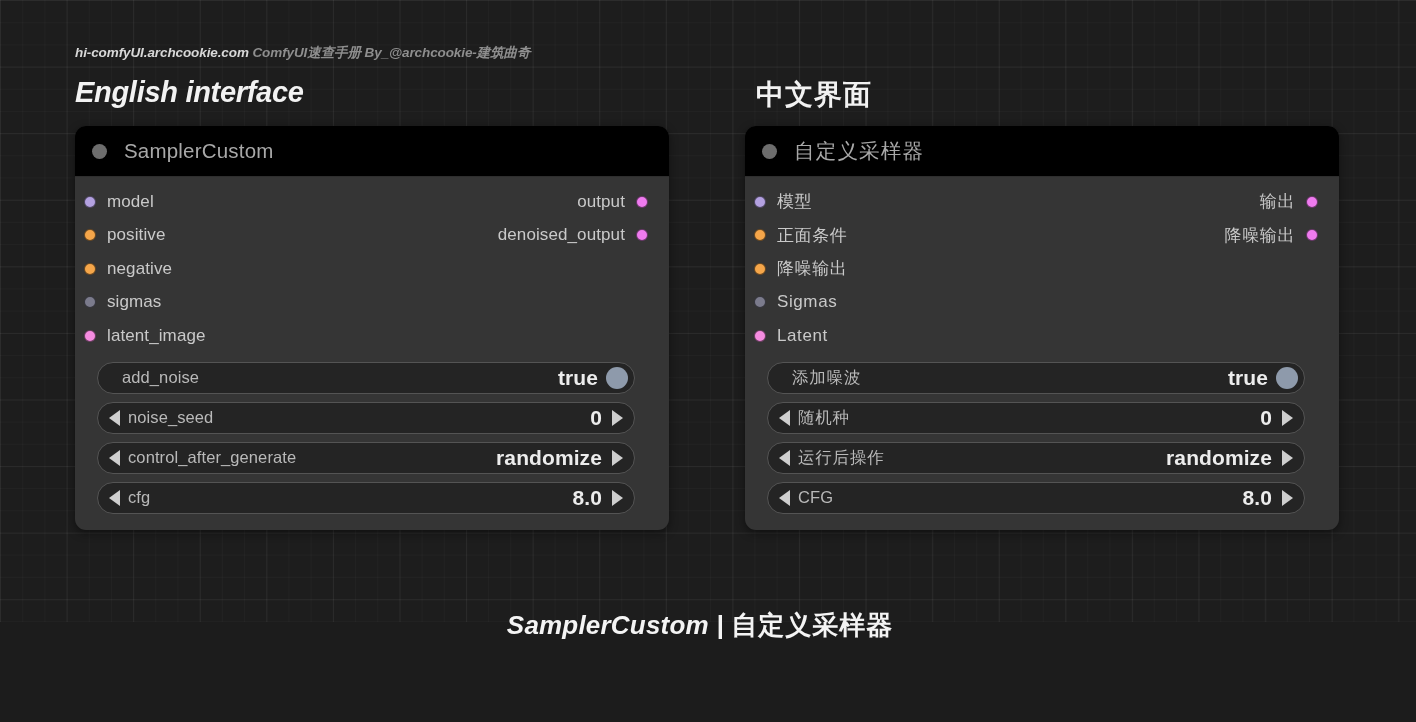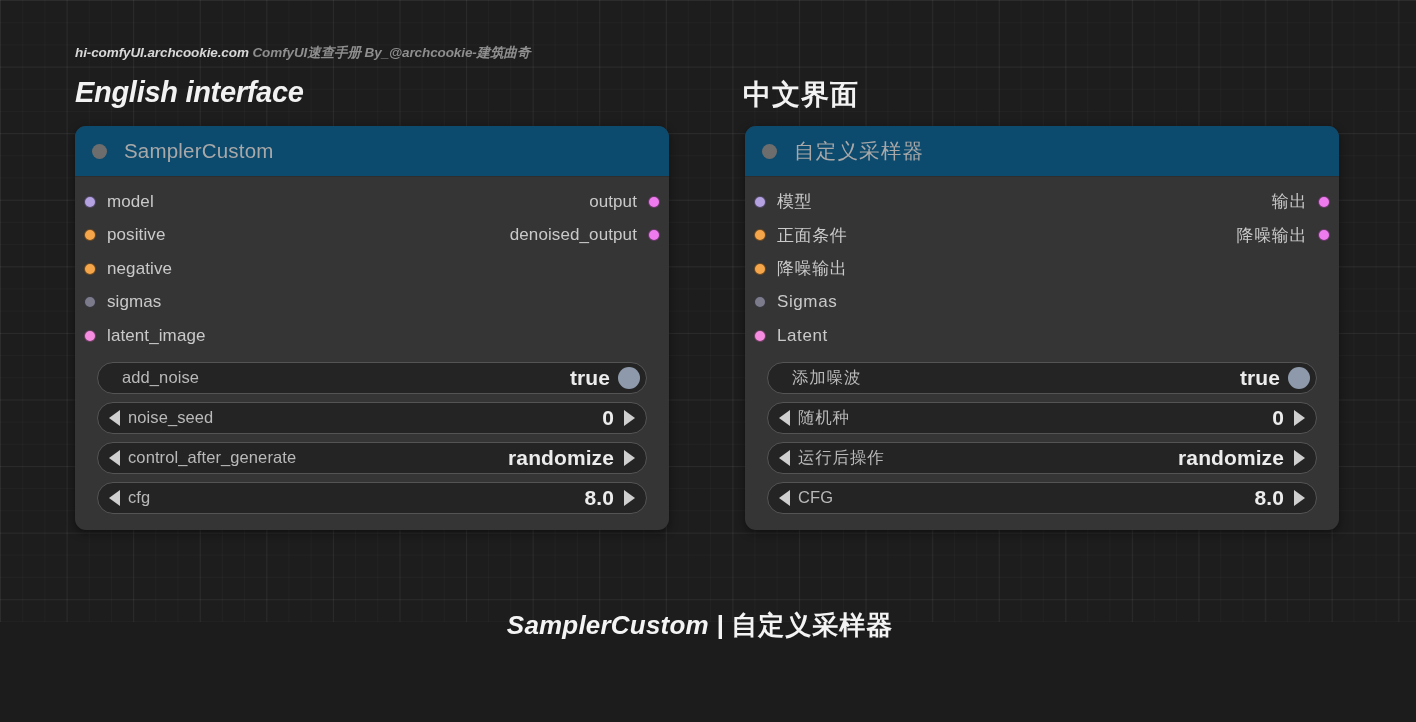--- a/index.html
+++ b/index.html
@@ -34,57 +34,57 @@
   
   .heading {
     position:absolute;
     color:#f2f2f2;
     font-size:29px;
     font-weight:bold;
     font-style:italic;
     letter-spacing:-0.3px;
     white-space:nowrap;
   }
-  .heading.cjk { font-style:normal; letter-spacing:1px; font-size:28px; }
+  .heading.cjk { font-style:normal; letter-spacing:1px; font-size:28px;margin-left:13px; }
   #head-en { left:75px; top:76px; }
   #head-zh { left:743px; top:76px; }
 
   
   .node {
     position:absolute;
     width:594px;
     border-radius:11px;
     background:#353535;
     box-shadow:0 3px 10px rgba(0,0,0,0.45);
     overflow:hidden;
   }
   #node-en { left:75px; top:126px; }
   #node-zh { left:745px; top:126px; }
 
   .node-header {
     height:51px;
     display:flex; align-items:center;
     padding-left:17px;
-    background:#0c4a6e;
+    background:#000000;
     border-bottom:1px solid #2e2e2e;
   }
   .collapse-dot {
     width:15px; height:15px; border-radius:50%;
     background:#6d6d6d; flex:none;
   }
   .node-title {
     margin-left:17px;
     color:#a8a8a8;
     font-size:20.5px;
     letter-spacing:0.2px;
     white-space:nowrap;
   }
   .node-title.cjk { font-size:20.5px; letter-spacing:1.2px; }
 
-  .node-body { padding:8px 0 16px 0; }
+  .node-body { padding:8px 12px 16px 0; }
 
   
   .slot-row {
     position:relative;
     height:33.5px;
     display:flex; align-items:center;
   }
   .slot-dot {
     position:absolute;
     width:12px; height:12px;

